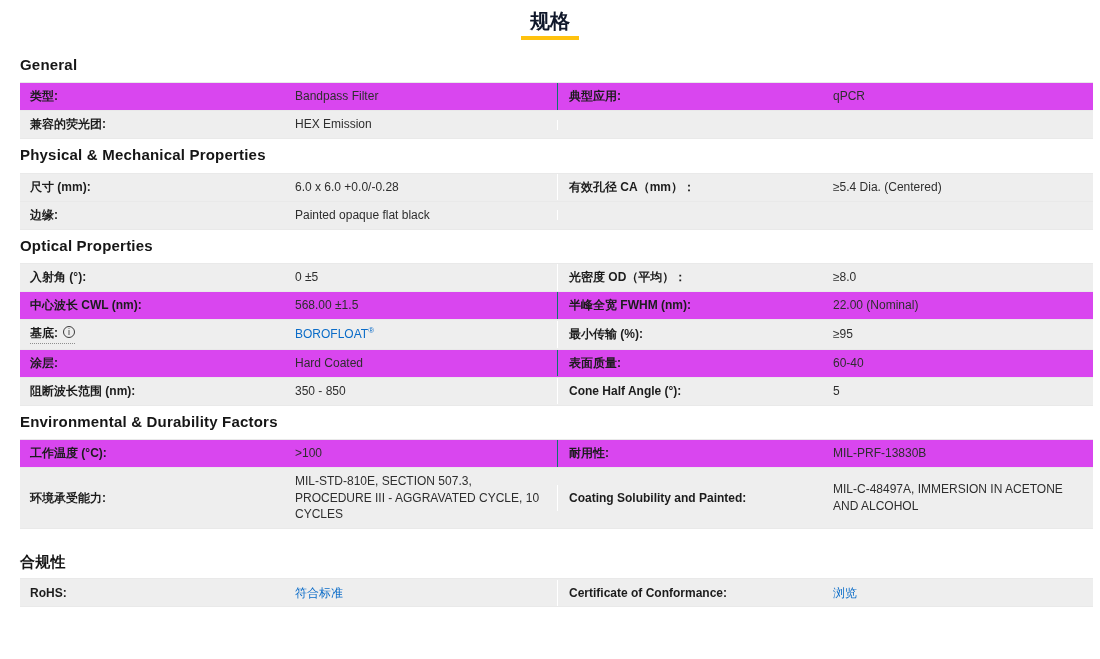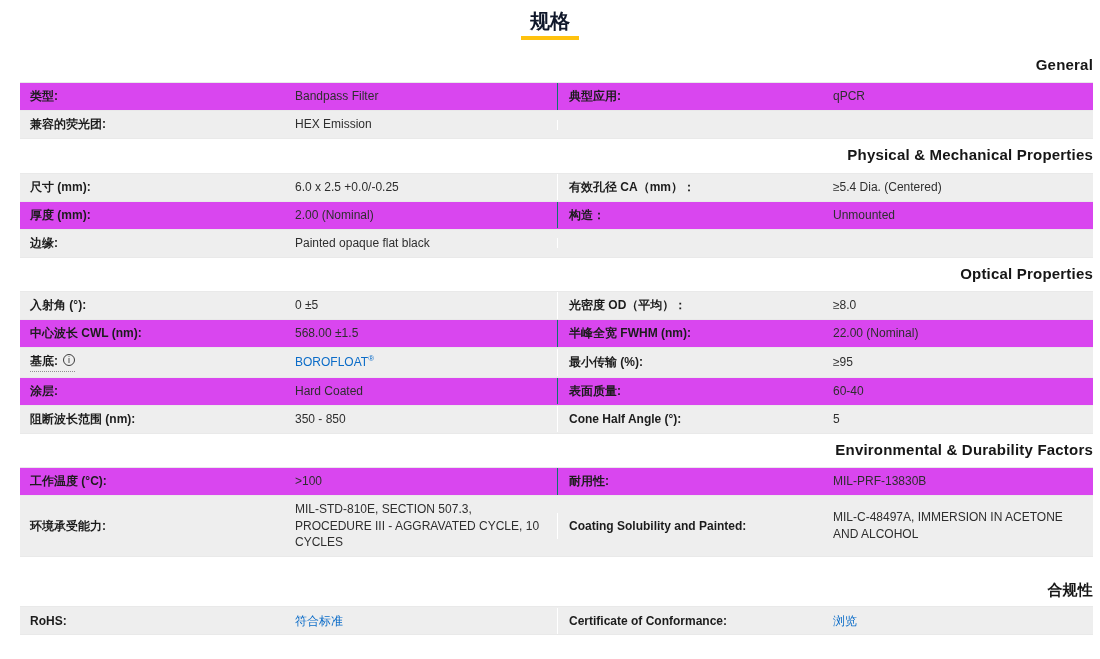--- a/index.html
+++ b/index.html
@@ -12,21 +12,21 @@
   *{box-sizing:border-box;}
   html,body{margin:0;padding:0;}
   body{
     width:1100px;height:659px;overflow:hidden;background:#ffffff;
     font-family:"Liberation Sans","DejaVu Sans",sans-serif;color:var(--text);
   }
   .title-wrap{text-align:center;padding-top:9px;}
   .page-title{display:inline-block;font-size:20px;font-weight:600;color:#0f172a;line-height:1.2;}
   .title-bar{width:58px;height:4px;background:var(--yellow);margin:3px auto 0;}
   .content{margin:0 7px 0 20px;width:1073px;}
-  .section-heading{font-size:15px;font-weight:bold;color:#161616;line-height:1.15;margin:7px 0 9px 0;letter-spacing:.2px;text-align:right;}
+  .section-heading{font-size:15px;font-weight:bold;color:#161616;line-height:1.15;margin:7px 0 9px 0;letter-spacing:.2px;}
   .section:first-child .section-heading{margin-top:16px;}
   .section.compliance .section-heading{margin-top:24px;margin-bottom:8px;}
   .spec-table{border-top:1px solid var(--border);}
   .row{
     display:grid;grid-template-columns:265px 272px 266px 270px;
     min-height:28px;align-items:center;border-bottom:1px solid var(--border);
     background:#d946ef;
   }
   .row.shaded{background:var(--stripe);}
   .cell{padding:5px 10px;font-size:12px;line-height:1.4;}
@@ -68,29 +68,23 @@
             <div class="cell label-cell divider"></div>
             <div class="cell value-cell"></div>
           </div>
         </div>
       </section>
       <section class="section">
         <div class="section-heading">Physical &amp; Mechanical Properties</div>
         <div class="spec-table">
           <div class="row shaded">
             <div class="cell label-cell"><span>尺寸 (mm):</span></div>
-            <div class="cell value-cell">6.0 x 2.5 +0.0/-0.25</div>
+            <div class="cell value-cell">6.0 x 6.0 +0.0/-0.28</div>
             <div class="cell label-cell divider"><span>有效孔径 CA（mm）：</span></div>
             <div class="cell value-cell">≥5.4 Dia. (Centered)</div>
-          </div>
-          <div class="row">
-            <div class="cell label-cell"><span>厚度 (mm):</span></div>
-            <div class="cell value-cell">2.00 (Nominal)</div>
-            <div class="cell label-cell divider"><span>构造：</span></div>
-            <div class="cell value-cell">Unmounted</div>
           </div>
           <div class="row shaded">
             <div class="cell label-cell"><span>边缘:</span></div>
             <div class="cell value-cell">Painted opaque flat black</div>
             <div class="cell label-cell divider"></div>
             <div class="cell value-cell"></div>
           </div>
         </div>
       </section>
       <section class="section">

